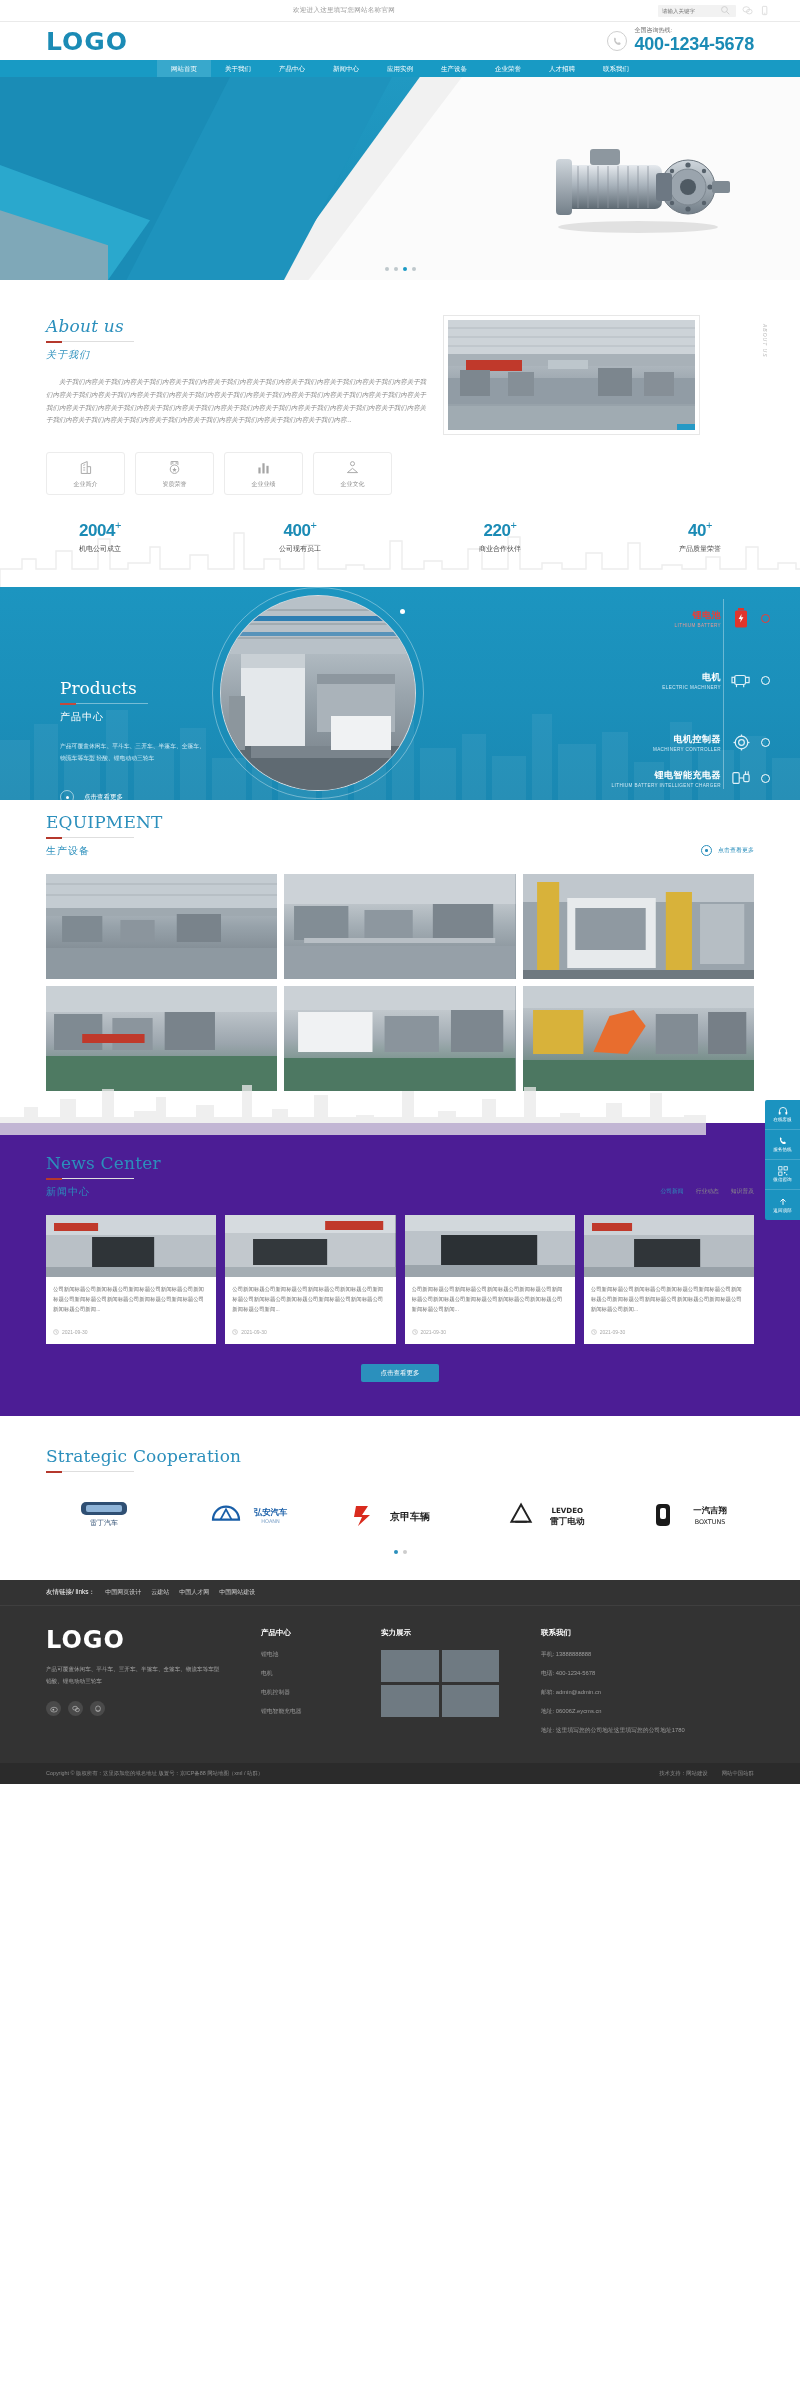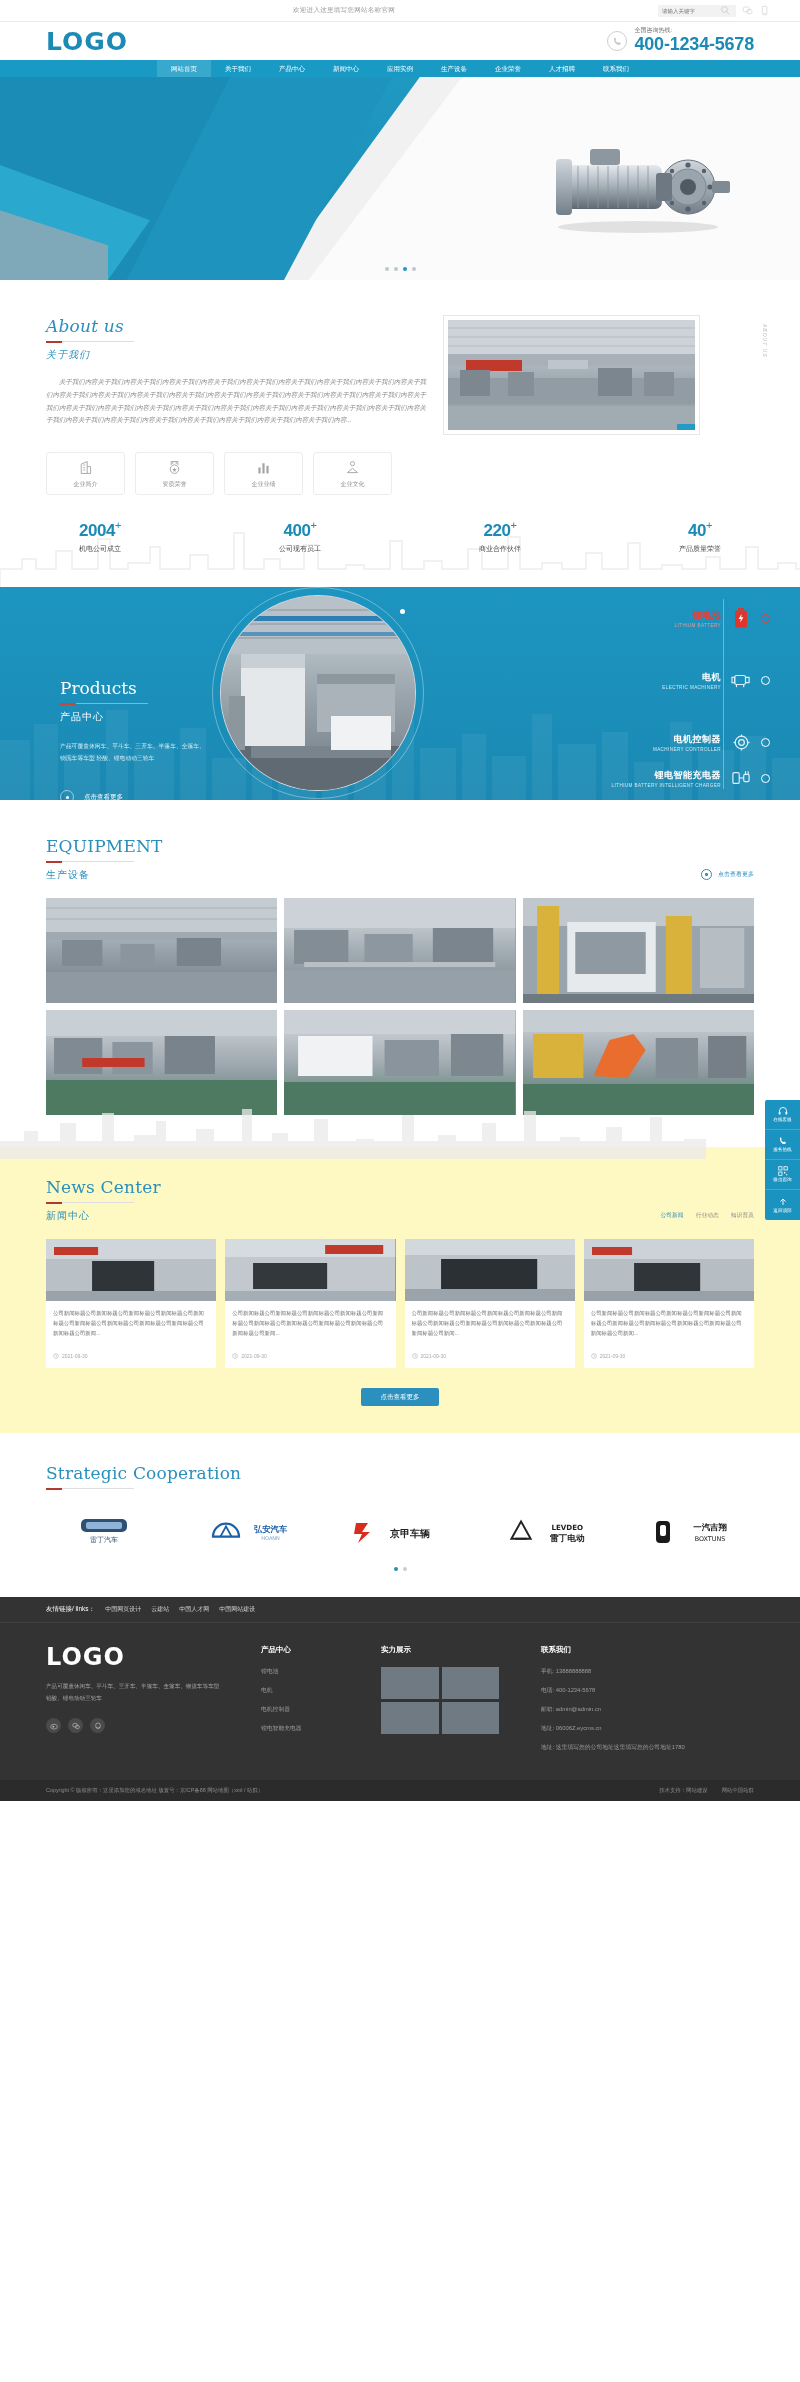--- a/index.html
+++ b/index.html
@@ -158,31 +158,31 @@
   .prod-item .txt { text-align:right;}
   .prod-item .txt .cn { font-size: 9px; font-weight:700; color:#fff; letter-spacing:.5px;}
   .prod-item .txt .en { font-size: 4.6px; color:#cfe8f4; letter-spacing:.4px; margin-top:1px;}
   .prod-item .ico { width: 22px; height: 22px; display:flex;align-items:center;justify-content:center;}
   .prod-item .node { width: 9px; height:9px; border-radius:50%; border:1.2px solid #fff; }
   .prod-item.hi .txt .cn { color:#ef3b33; }
   .prod-item.hi .txt .en { color:#e59a96; }
   .prod-item.hi .node { border-color:#ef3b33; }
 
   
-  .equip { padding: 36px 46px 32px; background:#fff; }
+  .equip { padding: 12px 46px 32px; background:#fff; }
   .equip-top { display:flex; align-items:flex-end; }
   .equip-more { margin-left:auto; display:flex; align-items:center; gap:6px; cursor:pointer; padding-bottom: 2px;}
   .equip-more .circ { width:11px;height:11px;border-radius:50%;border:1px solid #2b8fbc;display:flex;align-items:center;justify-content:center;}
   .equip-more .circ i{width:2.5px;height:2.5px;border-radius:50%;background:#2b8fbc;display:block;}
   .equip-more .t { font-size:6px; color:#2b8fbc;}
   .equip-grid { display:grid; grid-template-columns: repeat(3, 1fr); gap: 7px; margin-top: 16px; }
   .equip-cell { height: 105px; overflow:hidden; position:relative; background:#8e9aa2; cursor:pointer;}
 
   
-  .news { background:#fef9c3; padding: 30px 46px 27px; position:relative; }
+  .news { background:#4c1d95; padding: 30px 46px 34px; position:relative; }
   .news-skyline { position:absolute; top:-46px; left:0; width:800px; height:58px; opacity:.75;}
   .news-top { display:flex; align-items:flex-end;}
   .news-tabs { margin-left:auto; display:flex; gap: 12px; padding-bottom: 3px;}
   .news-tab { font-size: 5.8px; color:#8b8b8b; cursor:pointer;}
   .news-tab.on { color:#2b8fbc; }
   .news-grid { display:grid; grid-template-columns: repeat(4, 1fr); gap: 9px; margin-top: 16px;}
   .news-card { background:#fff; cursor:pointer; }
   .news-thumb { height: 62px; background:#7d8a93; overflow:hidden; position:relative;}
   .news-body { padding: 7px 7px 9px; }
   .news-title { font-size: 5.4px; color:#6f6f6f; line-height: 1.85; height: 40px; overflow:hidden;}

